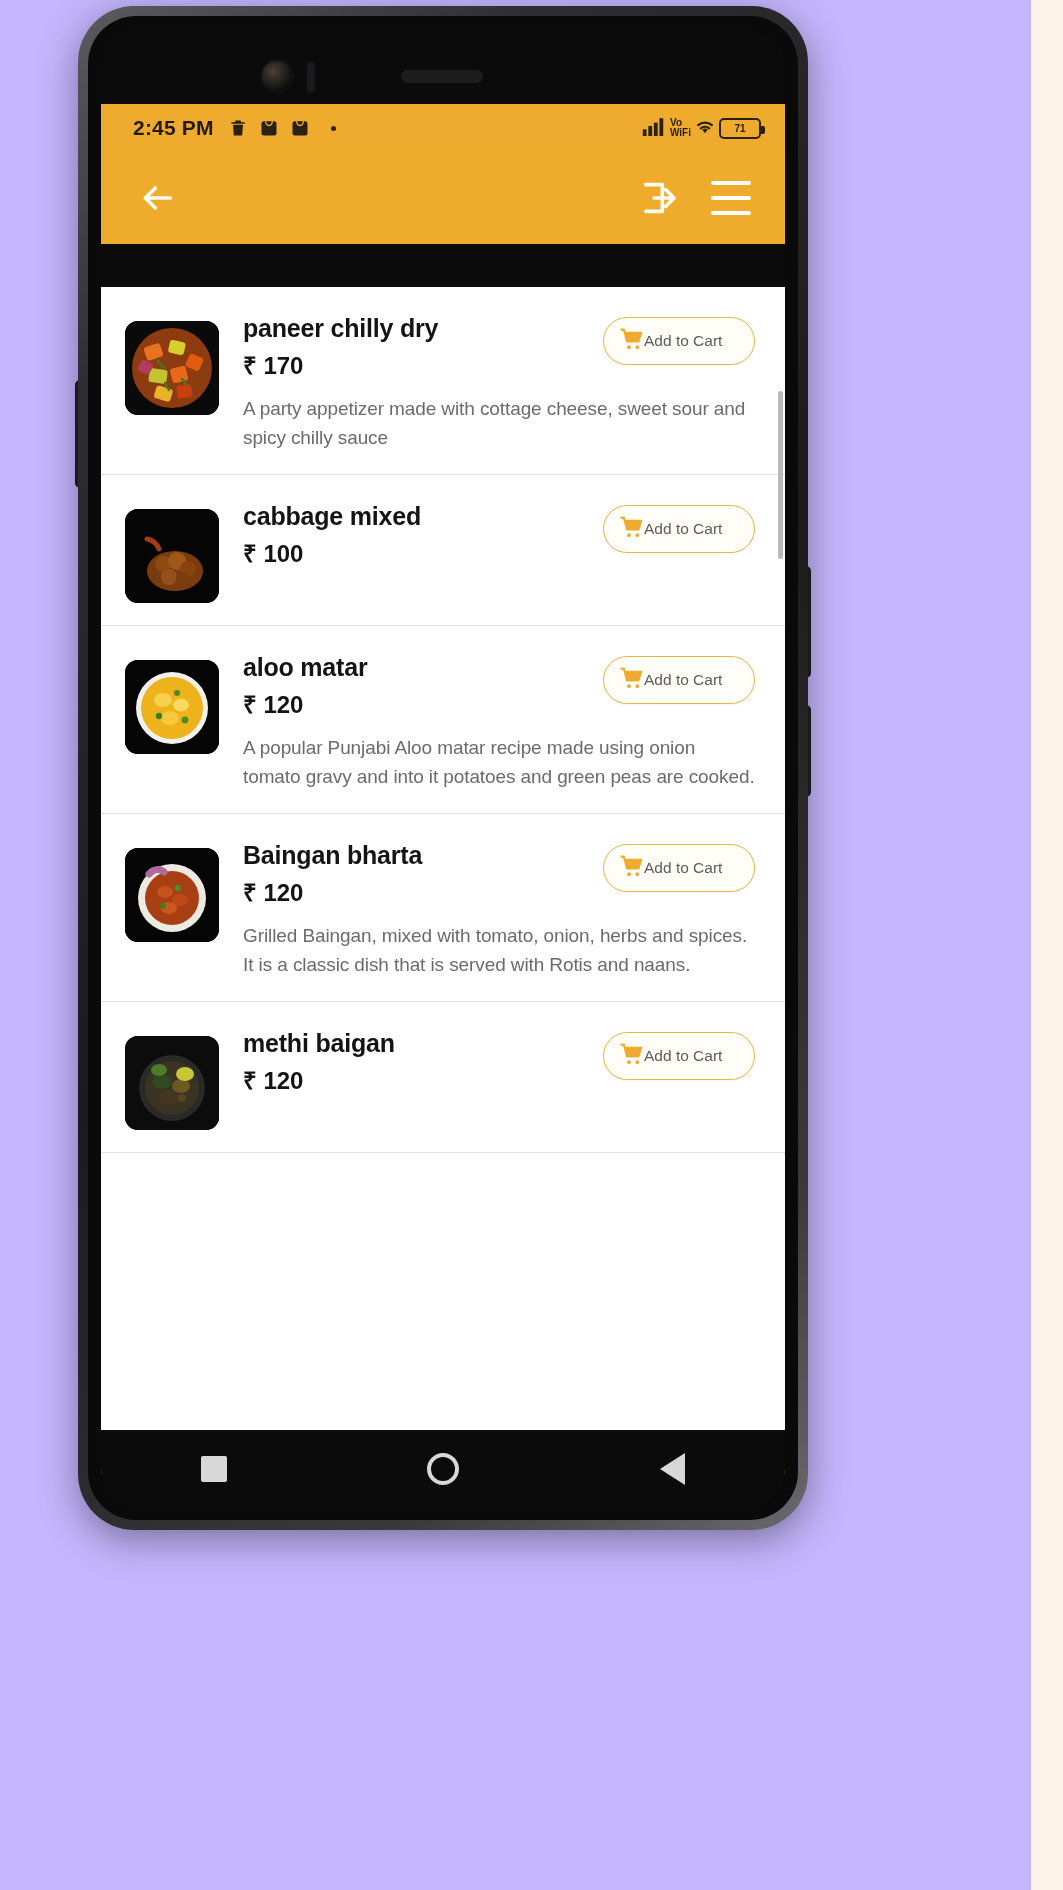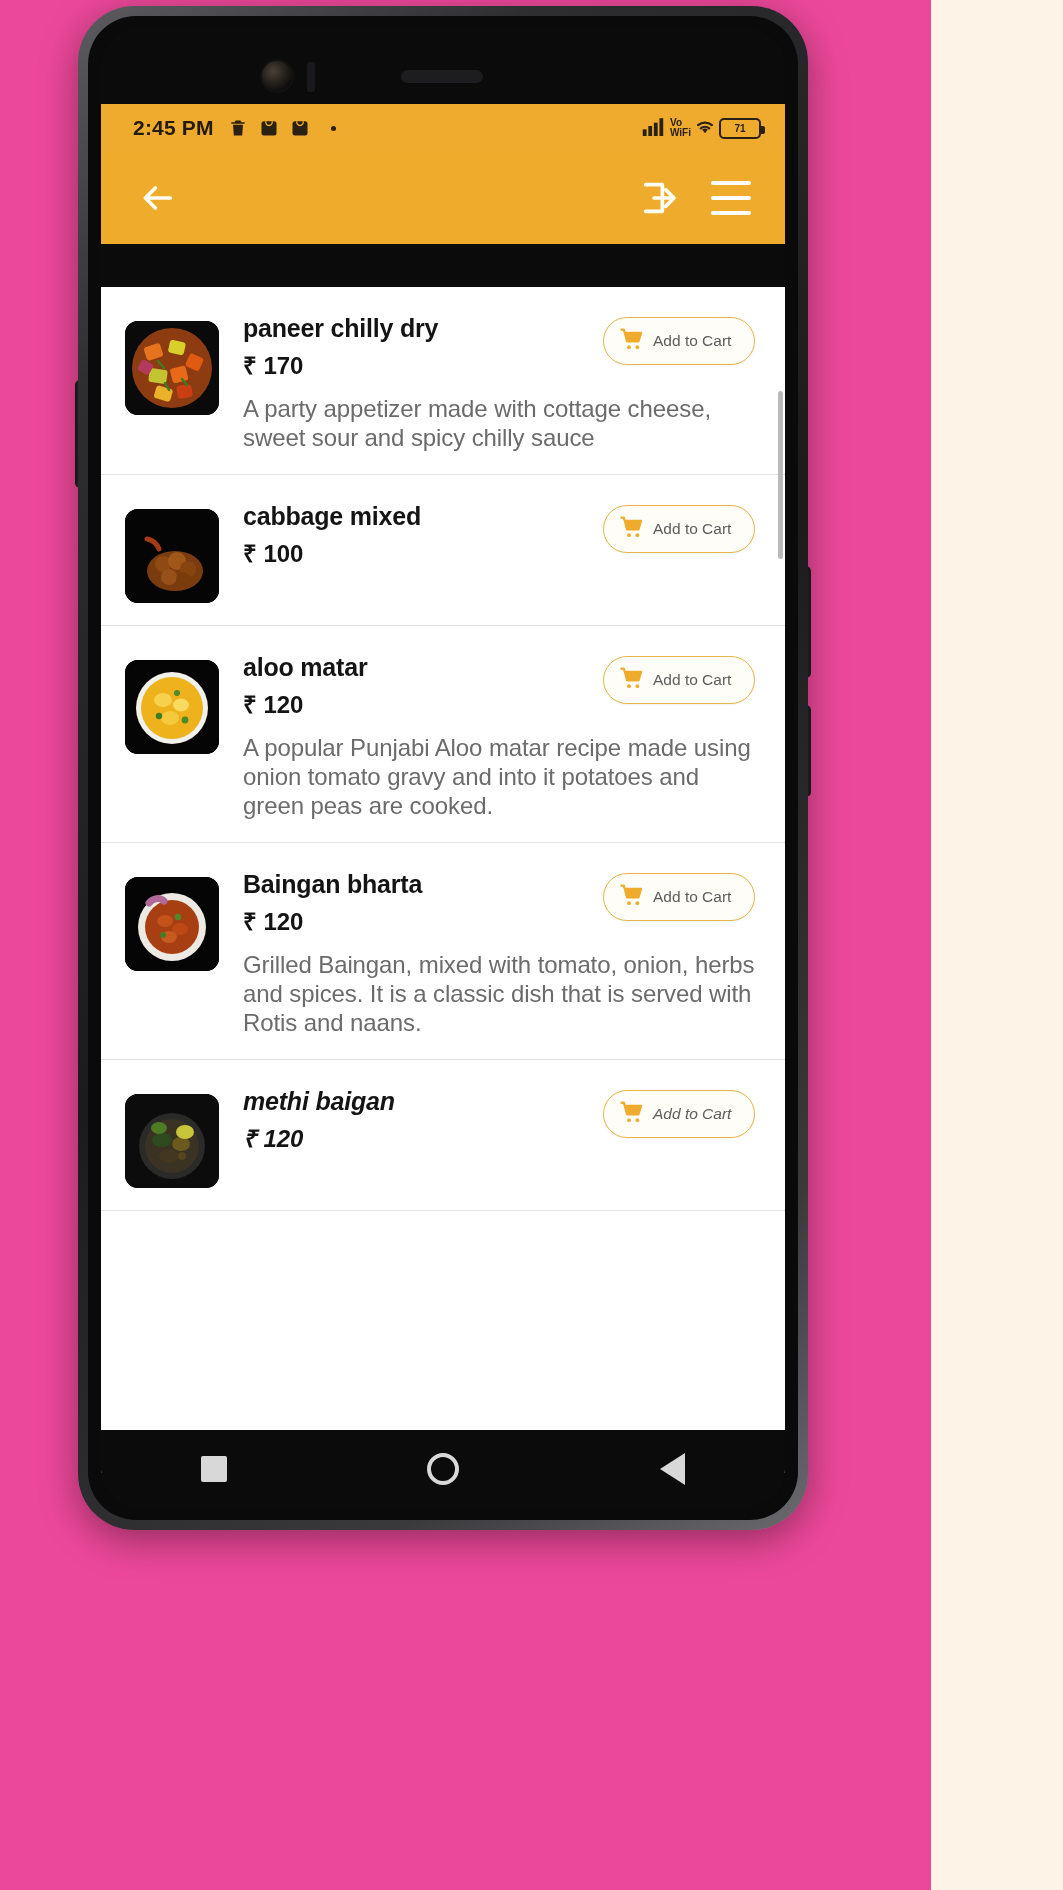--- a/index.html
+++ b/index.html
@@ -2,21 +2,21 @@
 <html><head>
 <meta charset="utf-8">
 <style>
   * { box-sizing: border-box; margin: 0; padding: 0; }
   html, body {
     width: 1063px; height: 1890px;
     background: #fdf4e7;
     font-family: "Liberation Sans", sans-serif;
     overflow: hidden;
   }
-  .stage { position: relative; width: 931px; height: 1890px; background: #ec4899; }
+  .stage { position: relative; width: 1031px; height: 1890px; background: #c4b5fd; }
 
   
   .phone {
     position: absolute; left: 78px; top: 6px;
     width: 730px; height: 1524px;
     border-radius: 56px;
     background: linear-gradient(140deg,#5c5c60 0%,#2e2e31 18%,#1b1b1d 52%,#3a3a3d 84%,#6a6a6e 100%);
     box-shadow: 0 10px 38px rgba(0,0,0,.38);
     padding: 10px;
   }
@@ -117,43 +117,43 @@
     background: #ffffff; overflow: hidden; margin-top: 28px;
   }
   .scrollbar {
     position: absolute; right: 2px; top: 104px; width: 5px; height: 168px;
     background: #b9b9b9; border-radius: 3px;
   }
   .item {
     display: flex; padding: 26px 22px 22px 24px;
     border-bottom: 1px solid #e2e2e2;
   }
-  .item:last-child { border-bottom: 1px solid #e2e2e2; font-style: italic; }
+  .item:last-child { border-bottom: 1px solid #e2e2e2; }
   .thumb {
     width: 94px; height: 94px; min-width: 94px; border-radius: 13px;
     overflow: hidden; background: #000; margin-top: 8px;
   }
   .thumb svg { display: block; width: 94px; height: 94px; }
   .body { flex: 1; padding-left: 24px; padding-right: 8px; min-width: 0; }
   .title-row { display: flex; align-items: flex-start; }
   .titles { flex: 1; min-width: 0; }
   .name {
     font-size: 25px; font-weight: bold; color: #141414;
     letter-spacing: -.2px; line-height: 30px; white-space: nowrap;
   }
   .price {
     font-size: 24px; font-weight: bold; color: #141414;
     margin-top: 9px; line-height: 28px;
   }
   .desc {
-    font-size: 24px; color: #6b6b6b; line-height: 29px;
+    font-size: 19px; color: #6b6b6b; line-height: 29px;
     margin-top: 14px; letter-spacing: -.1px;
   }
   .cart-btn {
-    display: flex; align-items: center; gap: 9px;
+    display: flex; align-items: center; 
     border: 1.6px solid #e6b64a; border-radius: 30px;
     background: #fffdf8; padding: 10px 18px 10px 15px;
     min-width: 152px; height: 48px; margin-top: 4px; cursor: pointer;
     box-shadow: 0 1px 2px rgba(0,0,0,.05);
   }
   .cart-btn .lbl { font-size: 15.5px; color: #5d5d5d; white-space: nowrap; }
 
   
   .navbar {
     position: absolute; left: 0; top: 1402px; width: 684px; height: 78px;

